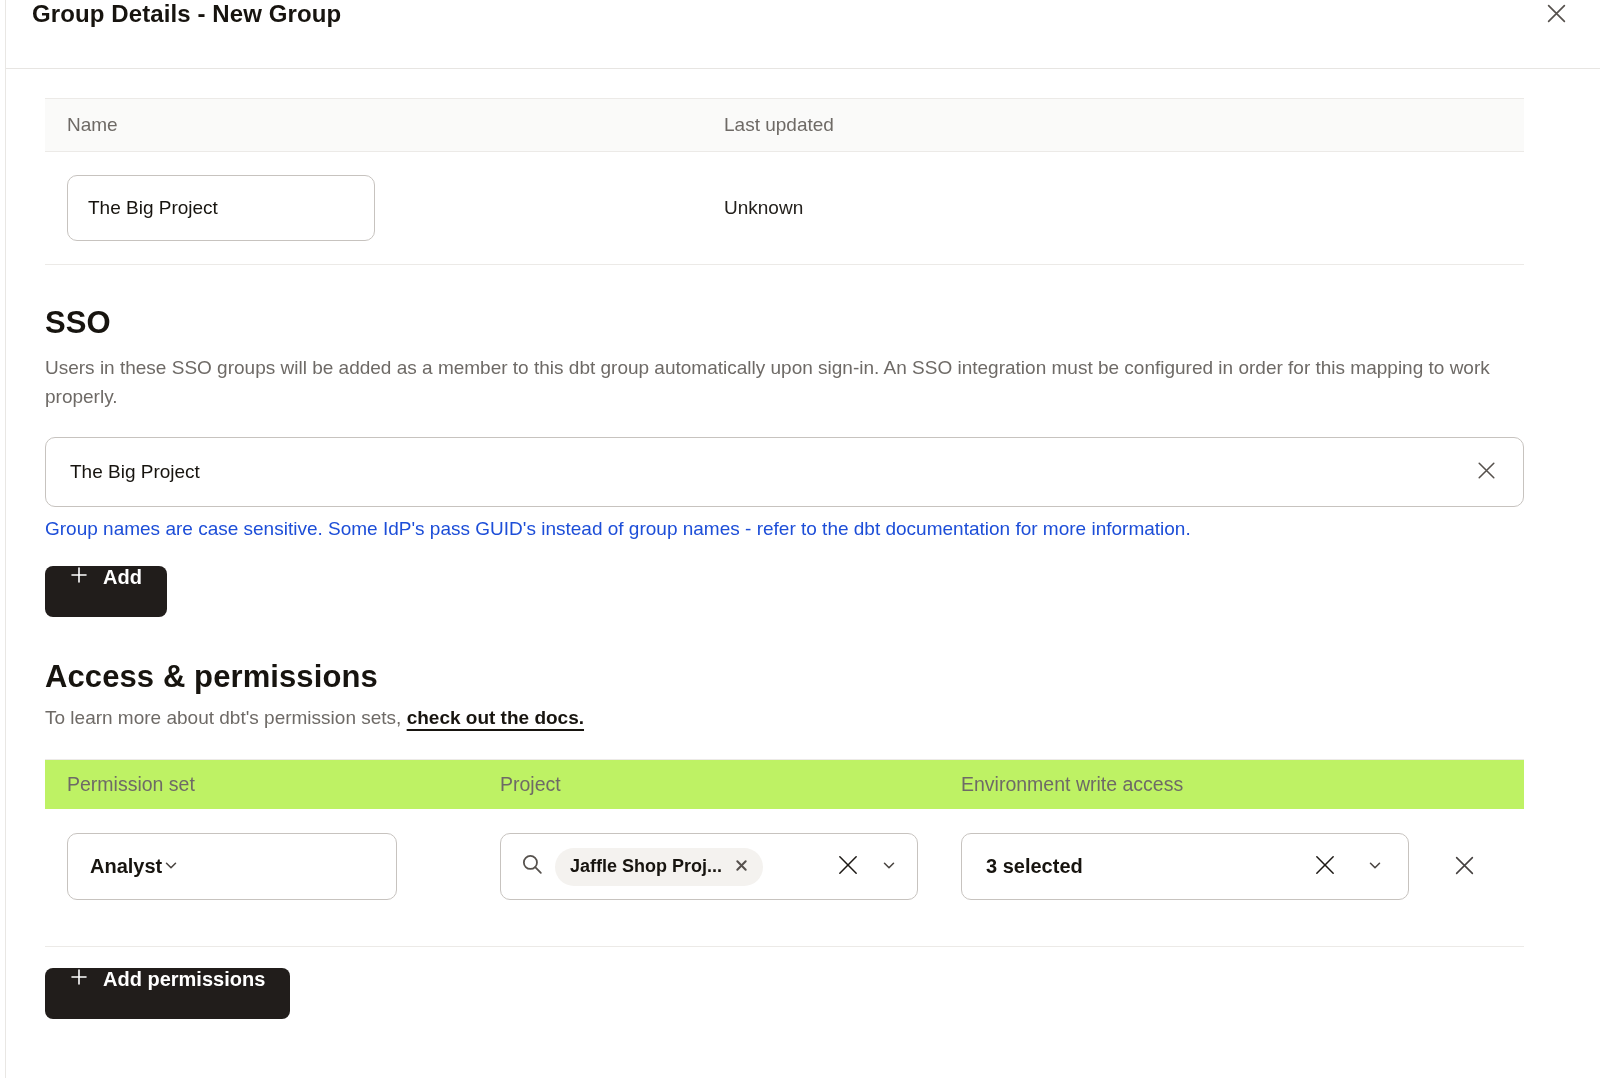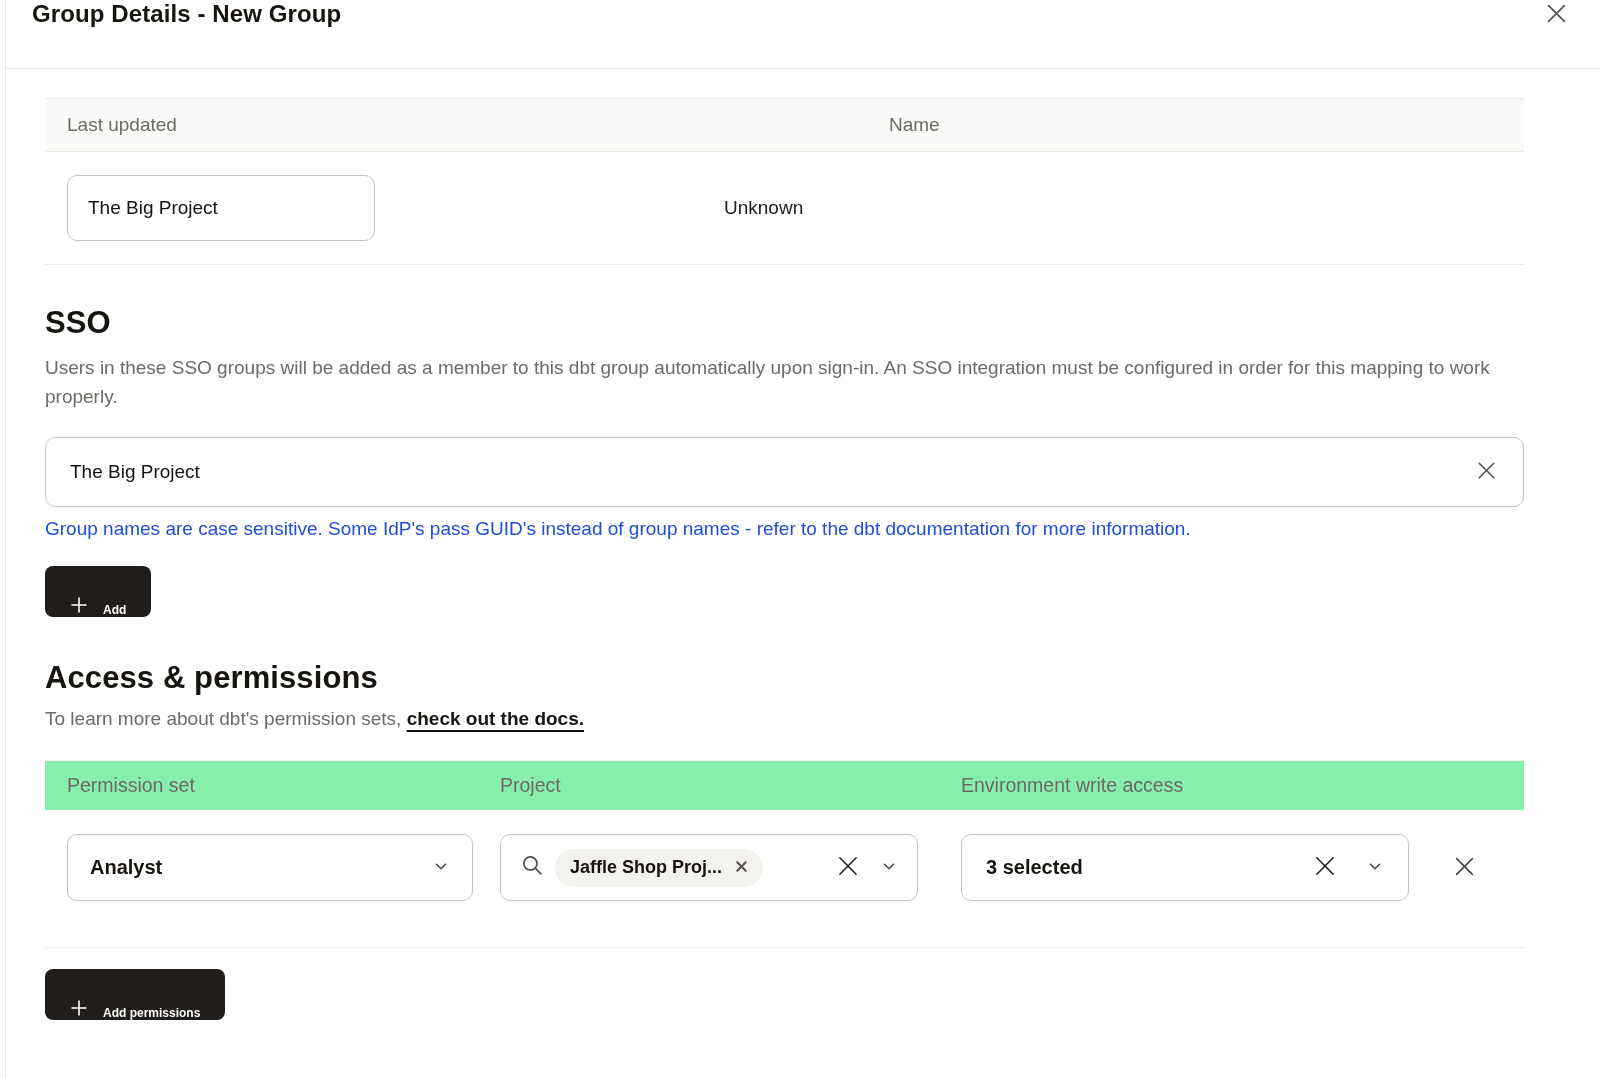--- a/index.html
+++ b/index.html
@@ -51,42 +51,42 @@
     display: flex; align-items: center; padding: 0 24px;
   }
   .sso-input {
     flex: 1; border: none; outline: none; font-size: 19px; color: #17140f;
     font-family: inherit; background: transparent; height: 100%;
   }
   .warning-text { margin-top: 11px; font-size: 19px; color: #1d4ed8; }
   
   .dark-btn {
     margin-top: 26px;
-    display: inline-flex; align-items: flex-end; gap: 15px;
+    display: inline-flex; align-items: flex-start; gap: 15px;
     height: 51px; padding: 0 25px;
     background: #211d1b; color: #fff;
     border: none; border-radius: 8px; cursor: pointer;
-    font-size: 12px; font-weight: 600; font-family: inherit;
+    font-size: 20px; font-weight: 600; font-family: inherit;
   }
   
   .access-heading { margin-top: 42px; }
   .docs-line { margin-top: 12px; font-size: 19px; color: #6e6a66; }
   .docs-link { color: #17140f; font-weight: 600; text-decoration: underline; text-underline-offset: 5px; text-decoration-thickness: 1.5px; cursor: pointer; }
   .perm-table { margin-top: 30px; }
-  .perm-head { display: flex; align-items: center; height: 50px; background: #86efac; border-top: 1px solid #eceae7; }
+  .perm-head { display: flex; align-items: center; height: 50px; background: #bef264; border-top: 1px solid #eceae7; }
   .perm-col1 { width: 433px; flex: none; padding-left: 22px; }
   .perm-col2 { width: 459px; flex: none; padding-left: 22px; }
   .perm-col3 { flex: 1; padding-left: 24px; }
   .perm-head .th-label { font-size: 19.5px; }
   .perm-row { display: flex; align-items: flex-start; padding: 24px 0 46px 0; border-bottom: 1px solid #eceae7; }
   .control {
     height: 67px; border: 1px solid #c7c3bf; border-radius: 10px;
     display: flex; align-items: center; background: #fff; cursor: pointer;
   }
-  .select-analyst { width: 406px; padding: 0 22px; justify-content: space-between; }
+  .select-analyst { width: 330px; padding: 0 22px; }
   .control-value { font-size: 20px; font-weight: 600; color: #17140f; }
   .combo-project { width: 418px; padding: 0 19px; gap: 10px; }
   .chip {
     display: inline-flex; align-items: center; gap: 13px;
     height: 38px; padding: 0 15px;
     background: #f4f2ef; border-radius: 19px;
     font-size: 18px; font-weight: 600; color: #17140f; white-space: nowrap;
   }
   .combo-spacer { flex: 1; }
   .select-env { width: 448px; padding: 0 24px; }
@@ -108,22 +108,22 @@
           </svg>
       </span>
     </button>
   </div>
 
   <div class="main">
 
     
     <div class="details-table">
       <div class="details-head">
+        <div class="cell cell-name th-label">Name</div>
         <div class="cell cell-updated th-label">Last updated</div>
-        <div class="cell cell-name th-label">Name</div>
       </div>
       <div class="details-row">
         <div class="cell cell-name">
           <input class="text-input" type="text" value="The Big Project" style="">
         </div>
         <div class="cell cell-updated">
           <span class="updated-value">Unknown</span>
         </div>
       </div>
     </div>

